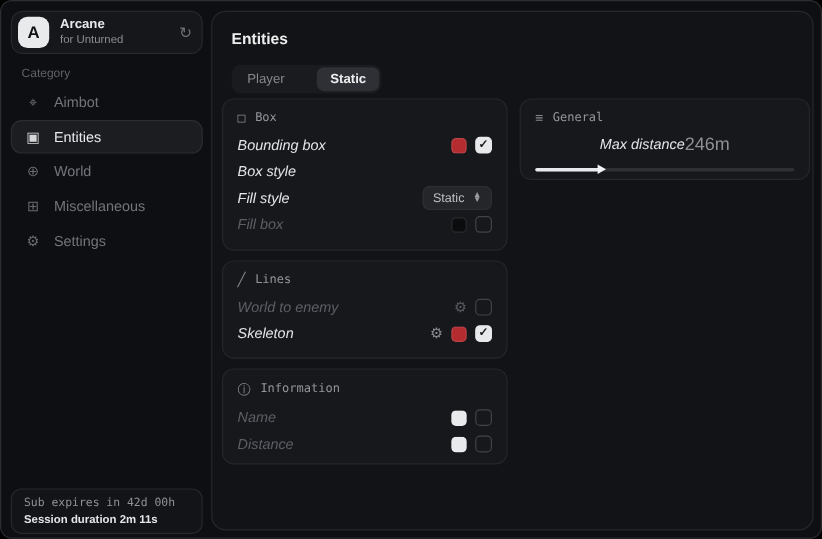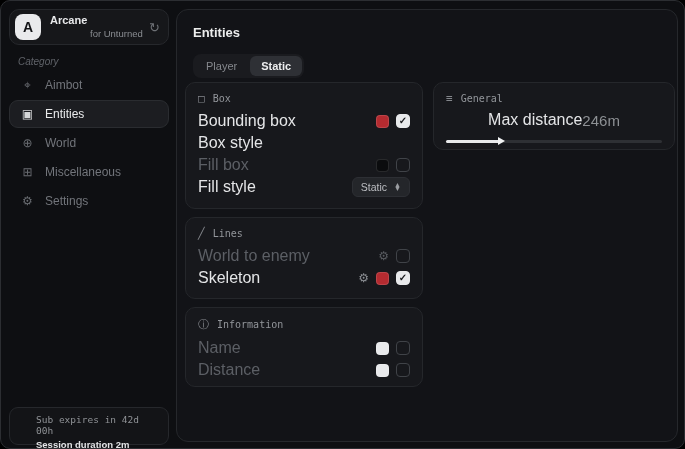--- a/index.html
+++ b/index.html
@@ -20,74 +20,74 @@
     background: #16171a; border: 1px solid #26282c; border-radius: 10px;
     display: flex; align-items: center; padding: 0 8px 0 5px;
   }
   .logo {
     width: 26px; height: 26px; border-radius: 8px; background: #e9eaec;
     color: #121316; font-weight: bold; font-size: 14px;
     display: flex; align-items: center; justify-content: center; flex: 0 0 auto;
   }
   .app-meta { margin-left: 9px; flex: 1; line-height: 1; }
   .app-name { font-size: 11px; font-weight: bold; color: #e8e9eb; display: block; }
-  .app-sub { font-size: 9.5px; color: #8a8d92; display: block; margin-top: 3px; margin-left: 40px; }
+  .app-sub { font-size: 9.5px; color: #8a8d92; display: block; margin-top: 3px; }
   .refresh { color: #6d7075; font-size: 13px; line-height: 1; }
 
-  .category-label { position: absolute; left: 17px; top: 55px; font-size: 10px; color: #5f6268; font-style: italic; }
+  .category-label { position: absolute; left: 17px; top: 55px; font-size: 10px; color: #5f6268; }
 
   .nav { position: absolute; left: 8px; top: 70px; width: 160px; }
   .nav-item {
     height: 28px; display: flex; align-items: center; gap: 10px;
     padding: 0 10px; border-radius: 9px; border: 1px solid transparent;
     color: #72757b; font-size: 12px; cursor: default; margin-bottom: 1px;
   }
   .nav-item .nav-icon { width: 15px; text-align: center; font-size: 12px; color: #686b70; }
   .nav-item.active { background: #1c1d21; border-color: #2a2c30; color: #e9eaec; }
   .nav-item.active .nav-icon { color: #d6d7d9; }
 
   .status-card {
     position: absolute; left: 8px; top: 406px; width: 160px; height: 38px;
     background: #131417; border: 1px solid #26282c; border-radius: 9px;
-    padding: 6px 26px;
+    padding: 6px 10px;
   }
   .status-line1 { font-family: "DejaVu Sans Mono", monospace; font-size: 9.5px; color: #8f9296; display: block; }
   .status-line2 { font-size: 9.5px; font-weight: bold; color: #e3e4e6; display: block; margin-top: 3px; }
 
   
   .main-panel {
     position: absolute; left: 175px; top: 8px; width: 502px; height: 433px;
     background: #121317; border: 1px solid #26282c; border-radius: 12px;
   }
   .page-title { position: absolute; left: 16px; top: 15px; font-size: 13px; font-weight: bold; color: #eceded; }
 
   .tabs {
     position: absolute; left: 16px; top: 44px;
-    display: inline-flex; background: #1a1b1f; border-radius: 8px; padding: 2px; gap: 2px;
+    display: inline-flex; background: #1a1b1f; border-radius: 8px; padding: 2px; gap: 16px;
   }
   .tab { padding: 4px 11px; font-size: 11px; color: #85888d; border-radius: 6px; cursor: default; }
   .tab.active { background: #2e3035; color: #edeeef; font-weight: bold; }
 
   .card {
     position: absolute; background: #17181c; border: 1px solid #25272b;
     border-radius: 10px; padding: 9px 12px;
   }
   .card-box   { left: 8px;  top: 72px;  width: 238px; height: 127px; }
   .card-lines { left: 8px;  top: 207px; width: 238px; height: 82px;  }
   .card-info  { left: 8px;  top: 297px; width: 238px; height: 80px;  }
   .card-general { left: 256px; top: 72px; width: 242px; height: 68px; }
 
   .card-header {
     display: flex; align-items: center; gap: 8px; margin-bottom: 5px;
     font-family: "DejaVu Sans Mono", monospace; font-size: 10px; color: #93969b;
   }
   .card-header .card-icon { font-size: 11px; color: #84878c; }
 
   .row { height: 22px; display: flex; align-items: center; justify-content: space-between; }
-  .row-label { font-size: 16px; color: #e4e5e7; }
+  .row-label { font-size: 12px; color: #e4e5e7; font-style: italic; }
   .row-label.dim { color: #5c5f65; }
   .row-controls { display: flex; align-items: center; gap: 7px; }
 
   .swatch { width: 13px; height: 13px; border-radius: 4px; border: 1px solid rgba(255,255,255,0.12); }
   .checkbox {
     width: 14px; height: 14px; border-radius: 4px; border: 1.5px solid #404348;
     display: flex; align-items: center; justify-content: center;
   }
   .checkbox.checked { background: #e8e9eb; border-color: #e8e9eb; }
   .checkbox .check { font-size: 10px; font-weight: bold; color: #17181b; line-height: 1; }
@@ -178,36 +178,36 @@
           <span class="swatch" style="background-color: rgb(180, 43, 48);"></span>
           <span class="checkbox checked">
               <span class="check">✓</span>
             </span>
         </span>
       </div>
       <div class="row">
         <span class="row-label">Box style</span>
       </div>
       <div class="row">
-        <span class="row-label dim">Fill box</span>
-        <span class="row-controls">
-          <span class="swatch" style="background-color: rgb(11, 12, 14);"></span>
-          <span class="checkbox unchecked"></span>
-        </span>
-      </div>
-      <div class="row">
         <span class="row-label">Fill style</span>
         <span class="select">
           <span>Static</span>
           <span class="chevrons">
               <span>▲</span>
               <span>▼</span>
             </span>
         </span>
       </div>
+      <div class="row">
+        <span class="row-label dim">Fill box</span>
+        <span class="row-controls">
+          <span class="swatch" style="background-color: rgb(11, 12, 14);"></span>
+          <span class="checkbox unchecked"></span>
+        </span>
+      </div>
     </div>
 
     <div class="card card-lines">
       <div class="card-header">
         <span class="card-icon">╱</span>
         <span>Lines</span>
       </div>
       <div class="row">
         <span class="row-label dim">World to enemy</span>
         <span class="row-controls">

